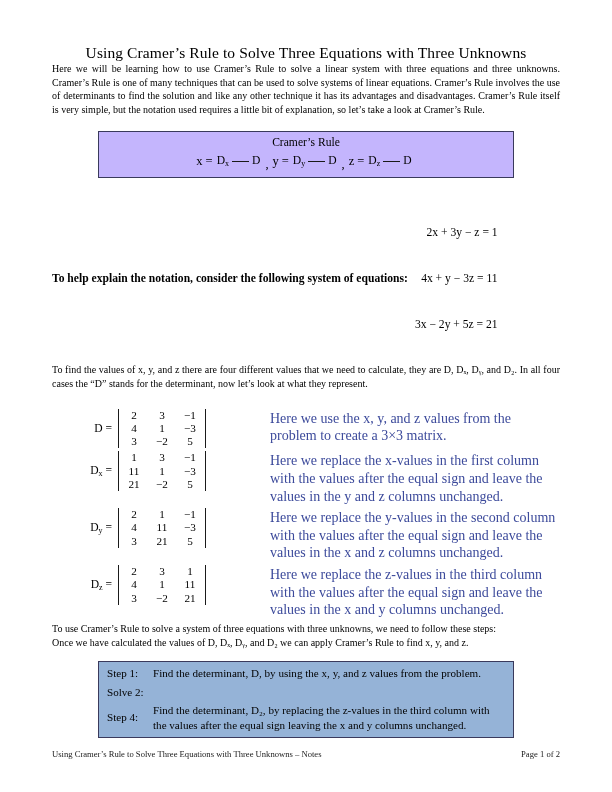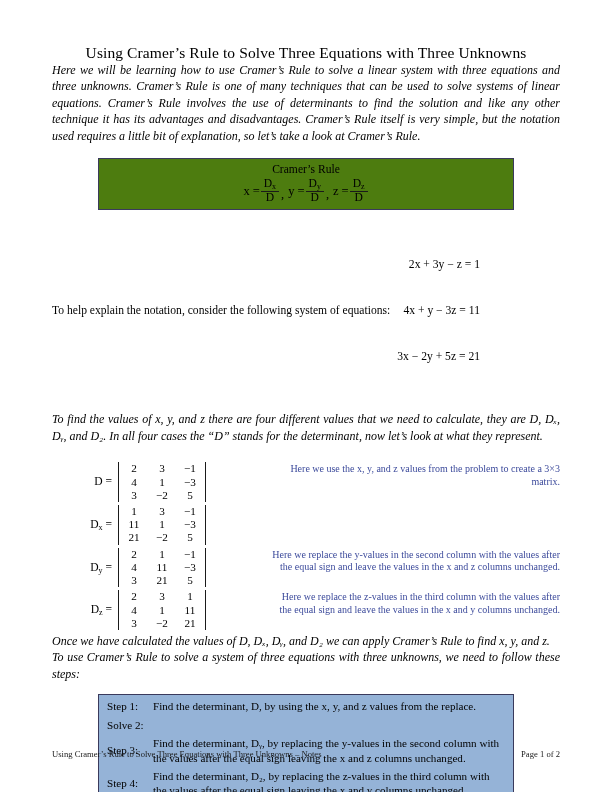--- a/index.html
+++ b/index.html
@@ -24,53 +24,52 @@
   }
   .doc-title {
     text-align: center;
     font-size: 15.5px;
     font-weight: normal;
     margin: 0;
     padding-top: 44px;
     letter-spacing: 0.1px;
   }
   p.body-text {
-    font-size: 12px;
+    font-size: 10px;
     line-height: 1.37;
     text-align: justify;
     margin: 0;
-    font-style: italic;
   }
   .intro-para {
     margin-top: 22px;
   }
   
   .formula-box {
     margin: 14px auto 0 auto;
     width: 416px;
-    background: #4d7c0f;
+    background: #c4b5fd;
     border: 1px solid #3a3a5c;
     box-sizing: border-box;
     text-align: center;
     padding: 3px 0 5px 0;
   }
   .formula-box-title {
     font-size: 11.6px;
     line-height: 1.3;
   }
   .formula-row {
     display: flex;
     justify-content: center;
     align-items: center;
     font-size: 12.5px;
     margin-top: 1px;
   }
   .frac {
     display: inline-flex;
-    flex-direction: column;
+    flex-direction: row;
     align-items: center;
     vertical-align: middle;
     margin: 0 1px;
     line-height: 1.02;
   }
   .frac .num {
     padding: 0 3px 0px 3px;
     font-size: 11.6px;
   }
   .frac .bar {
@@ -94,20 +93,21 @@
   
   .sys-wrap {
     display: flex;
     align-items: center;
     margin-top: 16px;
   }
   .sys-lead {
     font-size: 11.6px;
     flex: 0 0 auto;
     padding-right: 7px;
+    font-weight: bold;
   }
   .sys-eqs {
     font-size: 11.6px;
     line-height: 1.33;
     white-space: pre;
   }
   .sys-eqs div { text-align: right; }
   
   .det-block {
     margin-top: 18px;
@@ -150,24 +150,23 @@
     display: flex;
     flex-direction: column;
     align-items: center;
     min-width: 22px;
     padding: 0 3px;
   }
   .mcol span { display: block; }
   .det-right {
     flex: 1 1 auto;
     color: #3c4a9b;
-    font-size: 10px;
+    font-size: 14px;
     line-height: 1.26;
     padding-top: 1px;
-    text-align: right;
   }
   
   .after-para-1 { margin-top: 18px; }
   .after-para-2 { margin-top: 14px; }
   
   .steps-box {
     margin: 12px auto 0 auto;
     width: 416px;
     background: #95b3d7;
     border: 1px solid #3a3a5c;
@@ -252,21 +251,21 @@
 
   <div class="sys-wrap">
     <div class="sys-lead">To help explain the notation, consider the following system of equations:</div>
     <div class="sys-eqs">
       <div>2x + 3y − z = 1</div>
       <div>4x + y − 3z = 11</div>
       <div>3x − 2y + 5z = 21</div>
     </div>
   </div>
 
-  <p class="body-text" style="margin-top:16px;">To find the values of x, y, and z there are four different values that we need to calculate, they are D, Dₓ, Dᵧ, and D₂. In all four cases the “D” stands for the determinant, now let’s look at what they represent.</p>
+  <p class="body-text" style="margin-top:0;">To find the values of x, y, and z there are four different values that we need to calculate, they are D, Dₓ, Dᵧ, and D₂. In all four cases the “D” stands for the determinant, now let’s look at what they represent.</p>
 
   <div class="det-block">
 
     <div class="det-row">
       <div class="det-left">
         <span class="det-label"><span>D</span><sub class="sm"></sub> =</span>
         <span class="matrix">
           <span class="vbar"></span>
           <span class="mcols">
             <span class="mcol">
@@ -309,20 +308,21 @@
             </span>
             <span class="mcol">
               <span>−1</span>
               <span>−3</span>
               <span>5</span>
             </span>
           </span>
           <span class="vbar"></span>
         </span>
       </div>
+      <div class="det-right">Here we replace the x-values in the first column with the values after the equal sign and leave the values in the y and z columns unchanged.</div>
     </div>
 
     <div class="det-row">
       <div class="det-left">
         <span class="det-label"><span>D</span><sub class="sm">y</sub> =</span>
         <span class="matrix">
           <span class="vbar"></span>
           <span class="mcols">
             <span class="mcol">
               <span>2</span>
@@ -369,35 +369,31 @@
             </span>
           </span>
           <span class="vbar"></span>
         </span>
       </div>
       <div class="det-right">Here we replace the z-values in the third column with the values after the equal sign and leave the values in the x and y columns unchanged.</div>
     </div>
 
   </div>
 
+  <p class="body-text after-para-2">To use Cramer’s Rule to solve a system of three equations with three unknowns, we need to follow these steps:</p>
+
   <p class="body-text after-para-1">Once we have calculated the values of D, Dₓ, Dᵧ, and D₂ we can apply Cramer’s Rule to find x, y, and z.</p>
-
-  <p class="body-text after-para-2">To use Cramer’s Rule to solve a system of three equations with three unknowns, we need to follow these steps:</p>
 
   <div class="steps-box">
     <div class="step-row">
       <span class="step-label">Step 1:</span>
-      <span class="step-text">Find the determinant, D, by using the x, y, and z values from the replace.</span>
+      <span class="step-text">Find the determinant, D, by using the x, y, and z values from the problem.</span>
     </div>
     <div class="step-row">
       <span class="step-label">Solve 2:</span>
-    </div>
-    <div class="step-row">
-      <span class="step-label">Step 3:</span>
-      <span class="step-text">Find the determinant, Dᵧ, by replacing the y-values in the second column with the values after the equal sign leaving the x and z columns unchanged.</span>
     </div>
     <div class="step-row">
       <span class="step-label">Step 4:</span>
       <span class="step-text">Find the determinant, D₂, by replacing the z-values in the third column with the values after the equal sign leaving the x and y columns unchanged.</span>
     </div>
 
   </div>
 
   <div class="footer">
     <span>Using Cramer’s Rule to Solve Three Equations with Three Unknowns – Notes</span>

